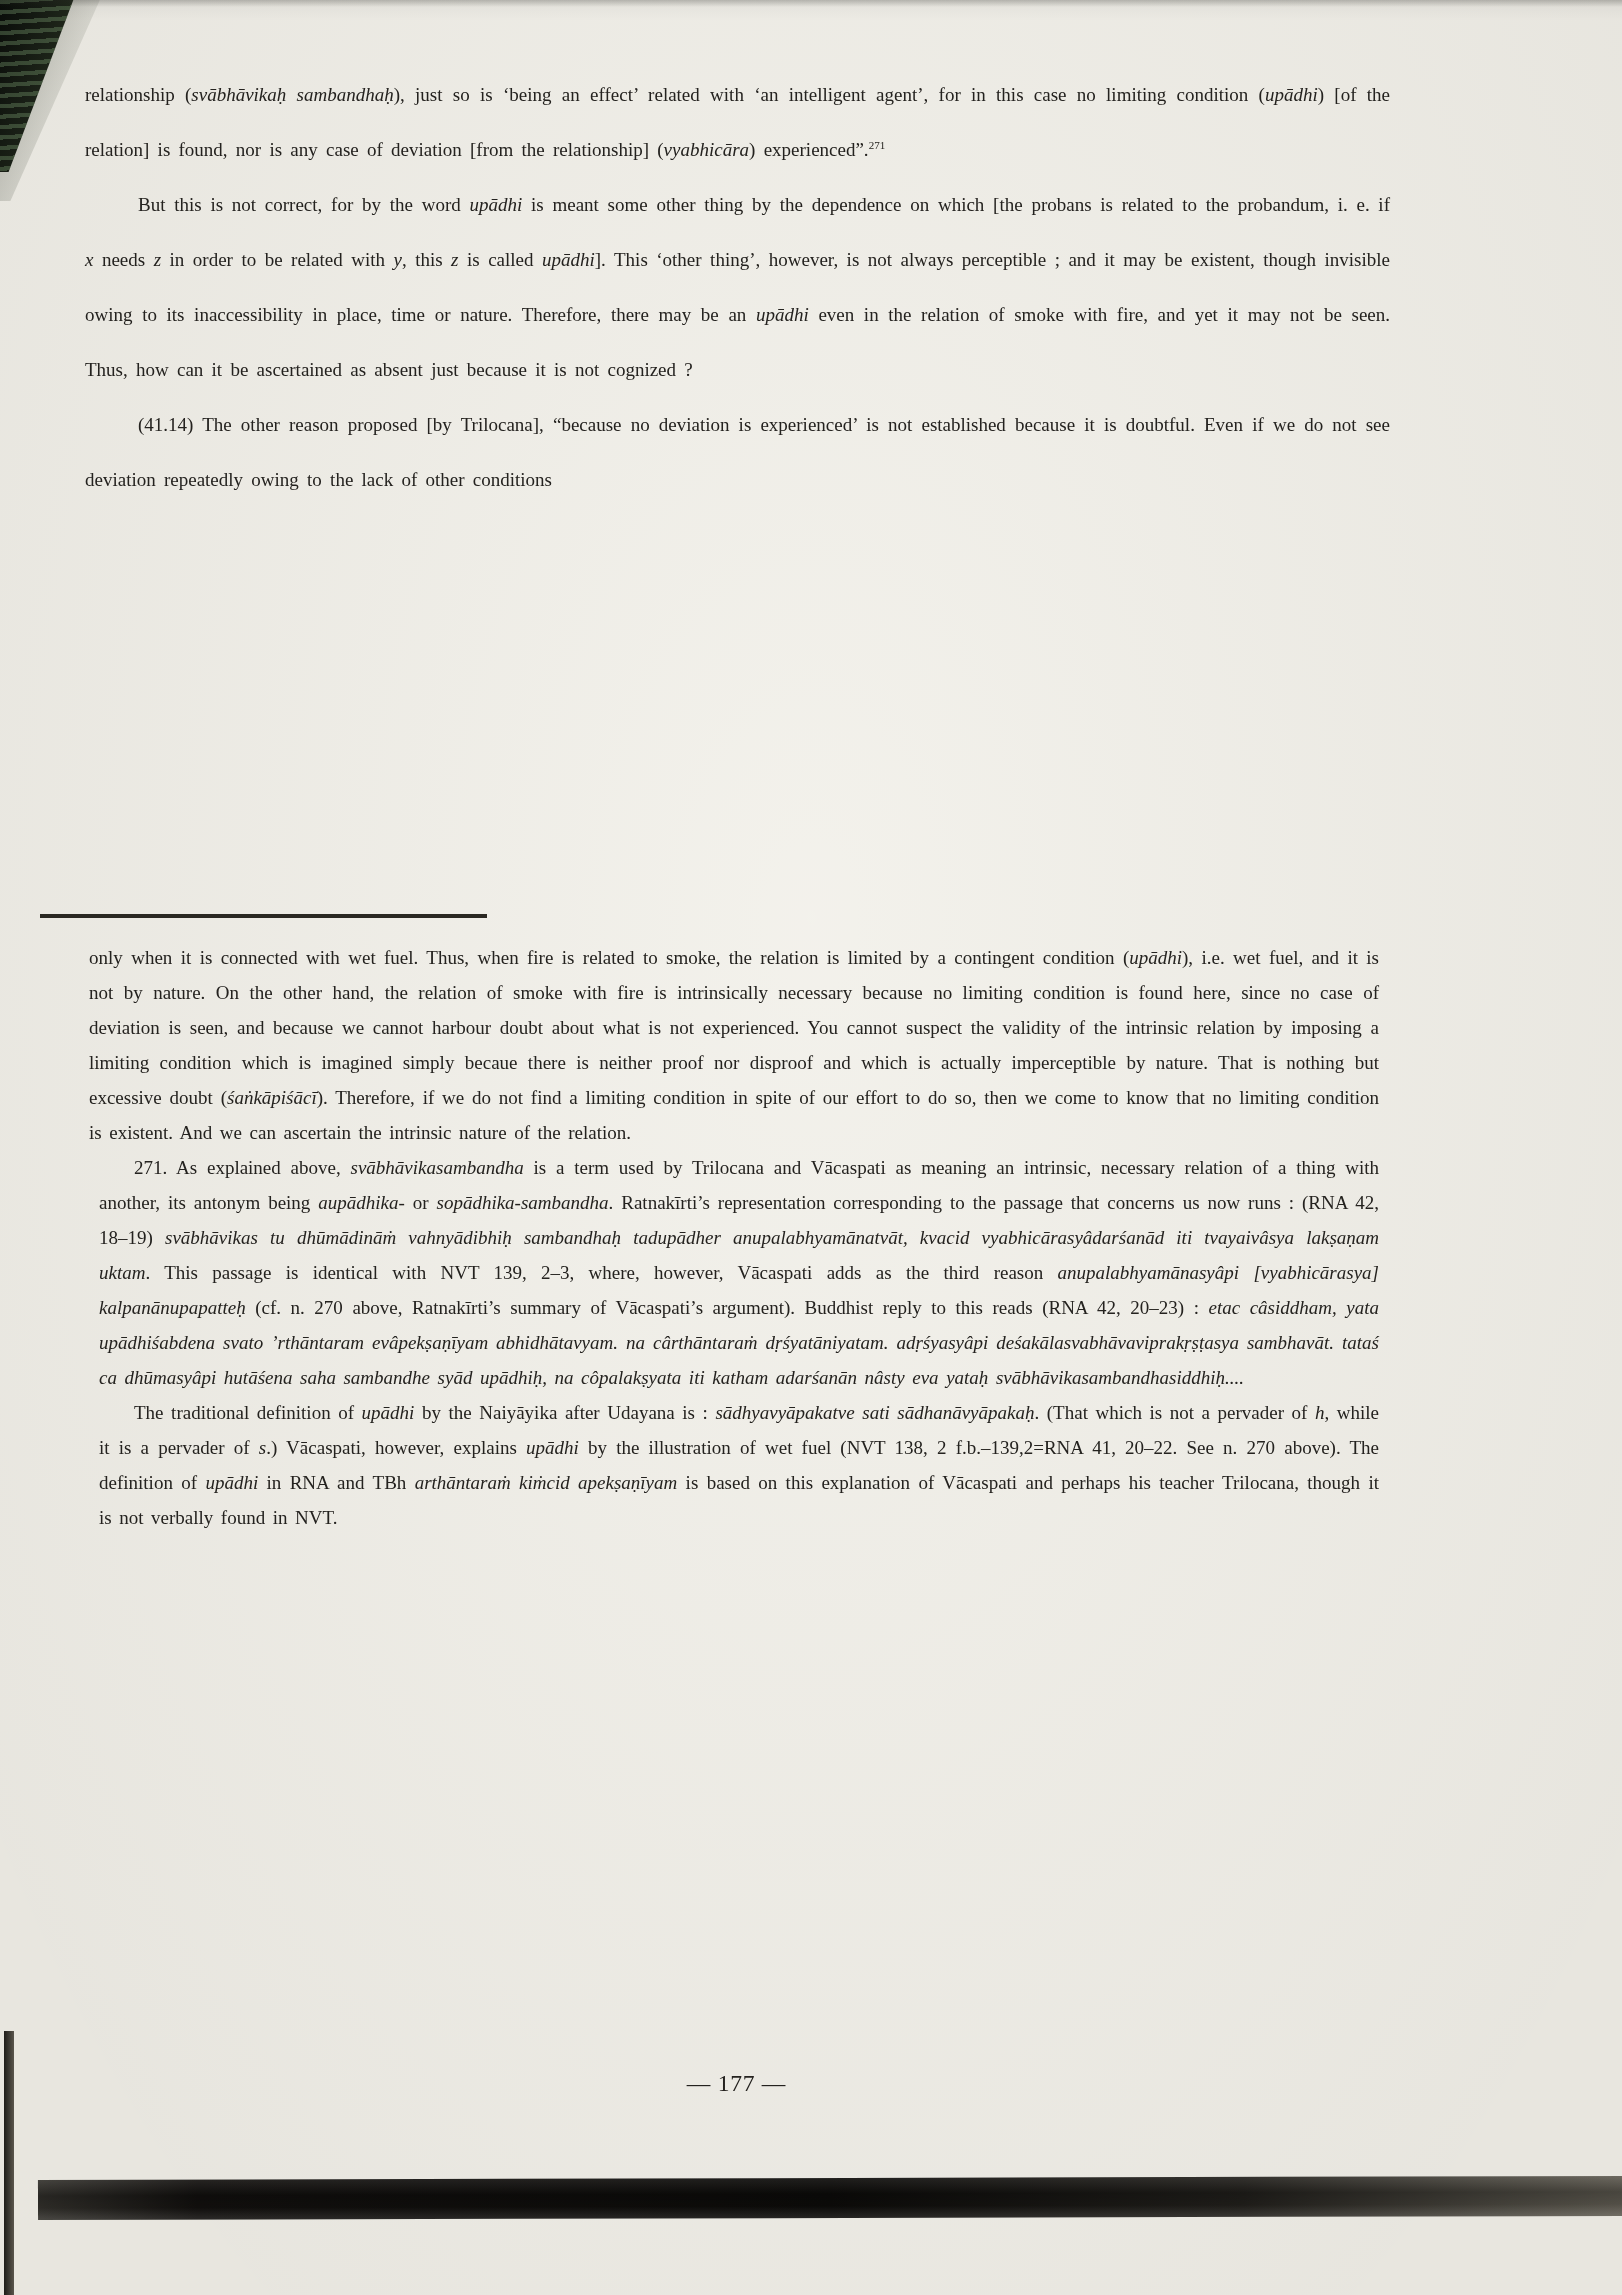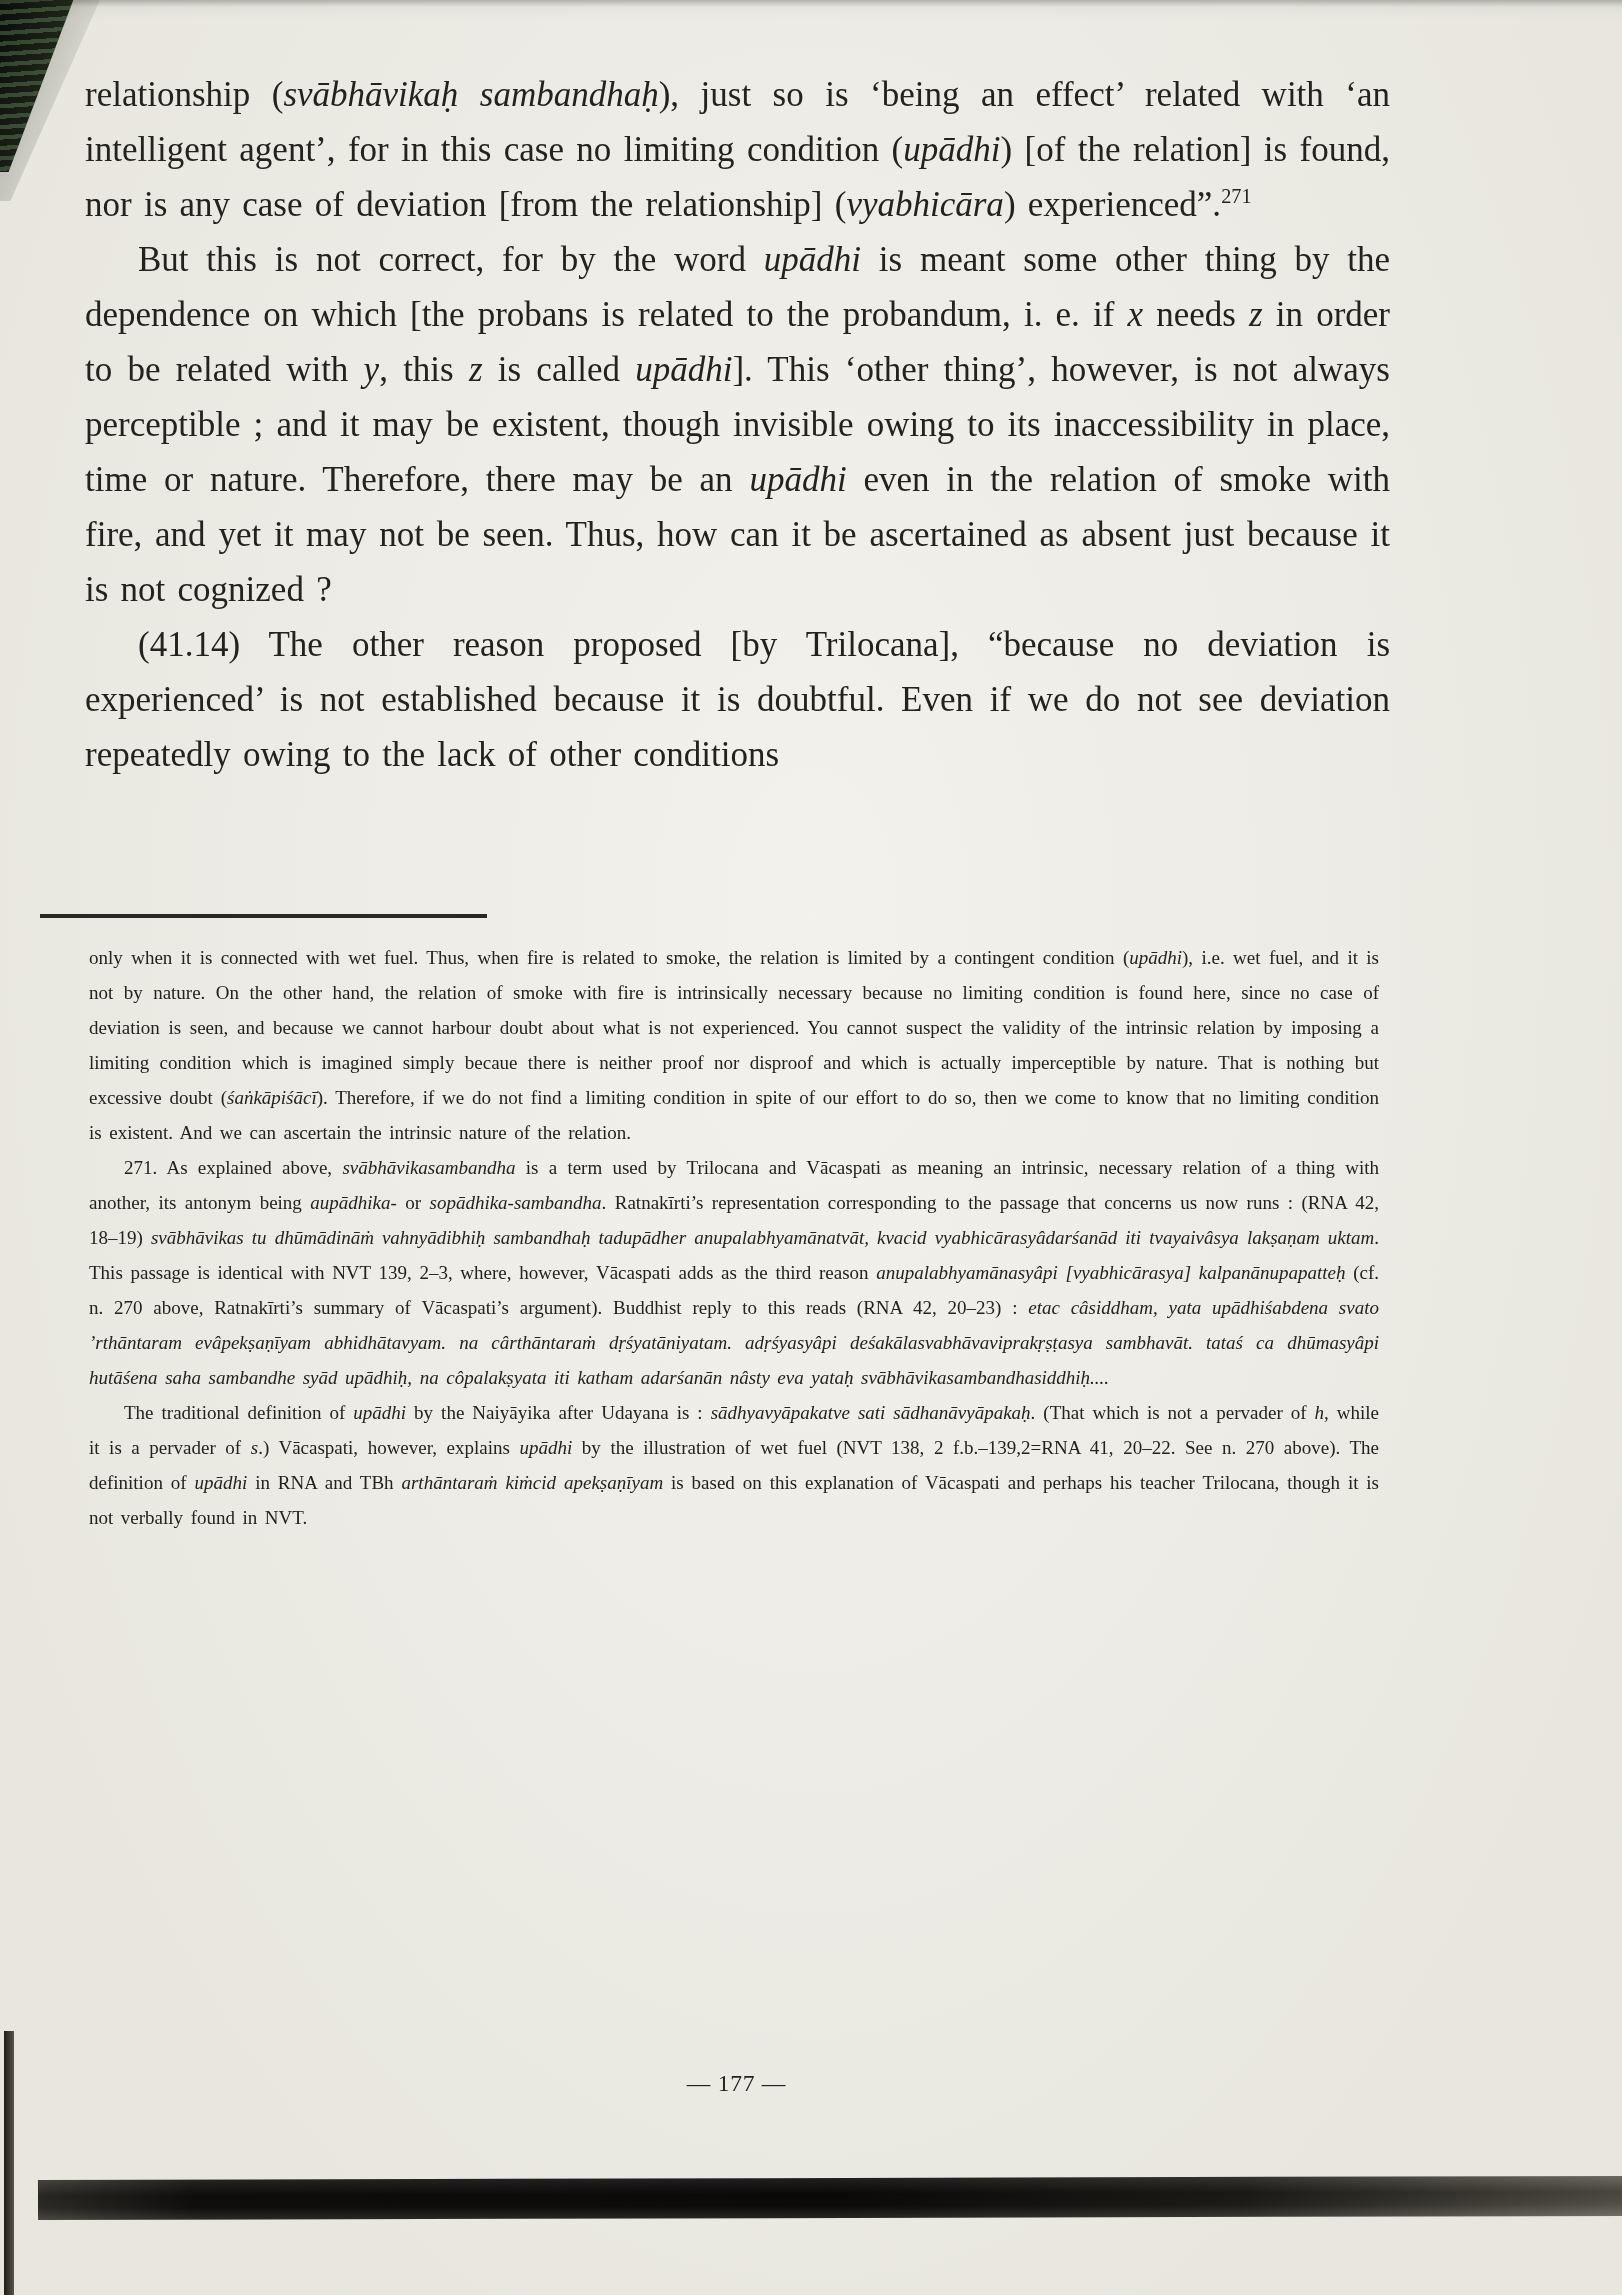--- a/index.html
+++ b/index.html
@@ -18,41 +18,41 @@
     content: "";
     position: absolute; inset: 0; pointer-events: none;
     background:
       radial-gradient(ellipse at 50% 40%, rgba(255,255,252,0.25), rgba(0,0,0,0.03) 85%),
       linear-gradient(180deg, rgba(0,0,0,0.05), rgba(0,0,0,0) 21px);
   }
 
   .main-text {
     position: absolute;
     left: 85px; top: 67px; width: 1305px;
-    font-size: 35px; line-height: 55px;
+    font-size: 19px; line-height: 55px;
     text-align: justify;
     word-spacing: 3.5px;
   }
   .main-text .para.indent { text-indent: 53px; }
 
   .footnote-rule {
     position: absolute;
     left: 40px; top: 914px;
     width: 447px; height: 3.5px;
     background: #2a2822;
   }
 
   .footnotes {
     position: absolute;
     left: 89px; top: 940px; width: 1290px;
     font-size: 19px; line-height: 35px;
     text-align: justify;
     word-spacing: 2.8px;
   }
-  .footnotes .para.indent { text-indent: 35px; }
+  .footnotes .para.indent { text-indent: 35px; margin-left: 10px; }
 
   .it { font-style: italic; }
   sup { font-size: 58%; vertical-align: super; line-height: 0; }
 
   .page-number {
     position: absolute;
     top: 2070px; left: 0; width: 1473px;
     text-align: center;
     font-size: 23.6px;
     letter-spacing: 0.7px;

